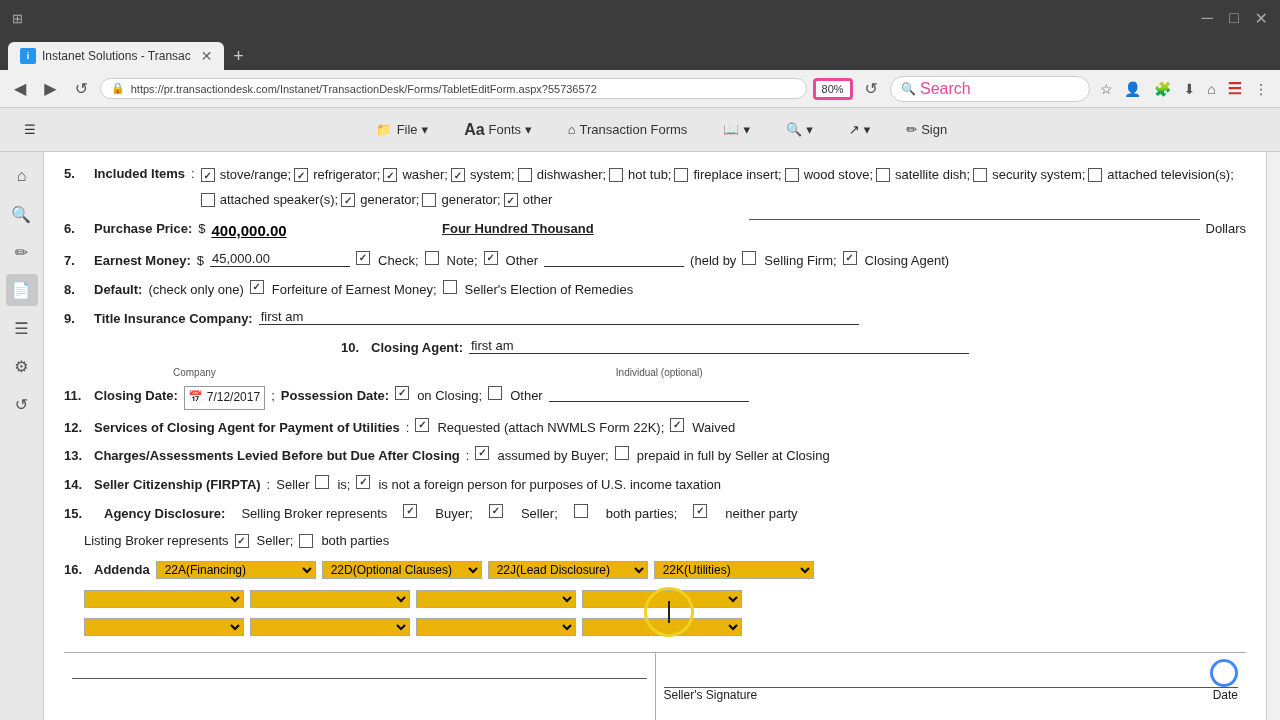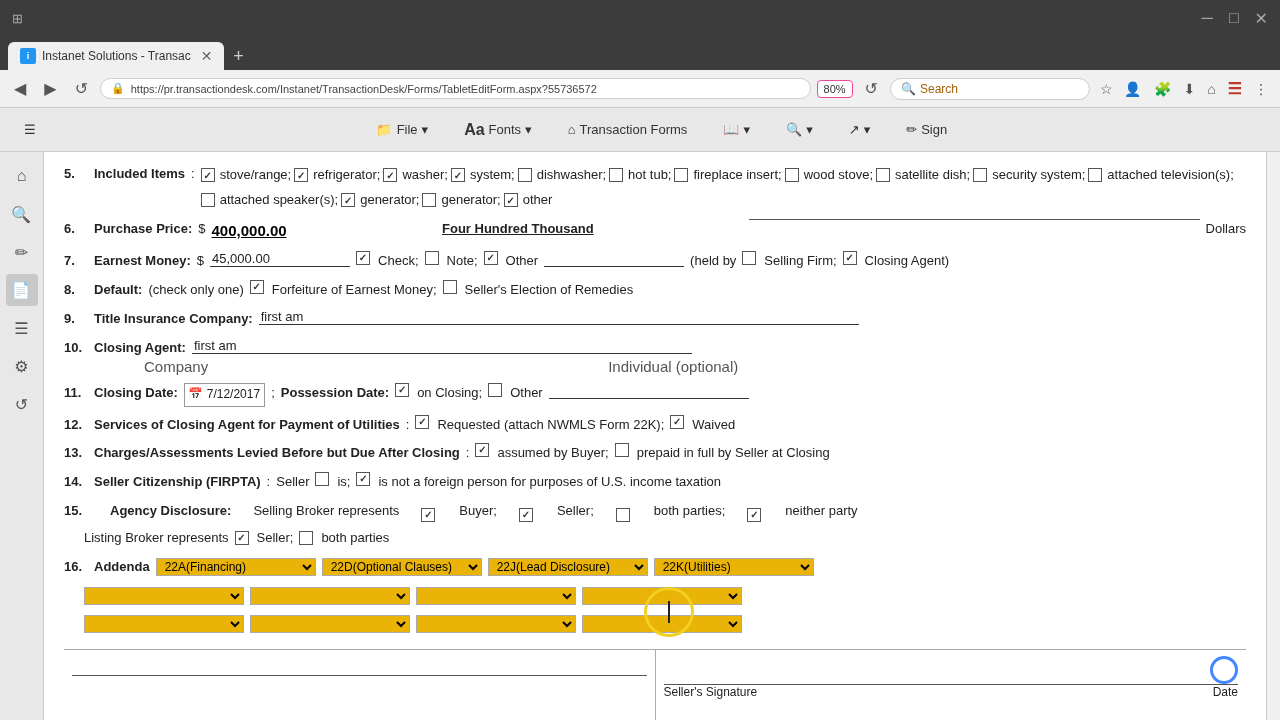--- a/index.html
+++ b/index.html
@@ -12,21 +12,21 @@
     .tab { display: flex; align-items: center; background: #f0f0f0; border-radius: 6px 6px 0 0; padding: 4px 12px; font-size: 12px; color: #333; gap: 6px; min-width: 180px; height: 28px; }
     .tab-new { display: flex; align-items: center; justify-content: center; width: 28px; height: 28px; color: #ccc; font-size: 18px; cursor: pointer; }
     .win-controls { display: flex; gap: 16px; align-items: center; color: #ccc; font-size: 14px; }
     .win-btn { cursor: pointer; color: #aaa; font-size: 16px; }
     .win-close { color: #aaa; }
     
     .nav-bar { display: flex; align-items: center; background: #f0f0f0; padding: 4px 8px; gap: 6px; height: 38px; border-bottom: 1px solid #ccc; }
     .nav-btn { background: none; border: none; cursor: pointer; color: #555; font-size: 16px; padding: 2px 6px; }
     .url-bar { flex: 1; background: white; border: 1px solid #ccc; border-radius: 14px; padding: 3px 10px; font-size: 12px; color: #333; display: flex; align-items: center; gap: 6px; }
     .url-text { font-size: 11px; color: #444; flex: 1; overflow: hidden; white-space: nowrap; }
-    .zoom-pill { background: white; border: 1px solid #ec4899; border-radius: 4px; padding: 2px 6px; font-size: 11px; color: #333; text-align: center; }
+    .zoom-pill { background: white; border: 3px solid #ec4899; border-radius: 4px; padding: 2px 6px; font-size: 11px; color: #333; text-align: center; }
     .search-box { background: white; border: 1px solid #ccc; border-radius: 14px; padding: 3px 10px; font-size: 12px; width: 200px; display: flex; align-items: center; gap: 4px; }
     .nav-icons { display: flex; gap: 4px; align-items: center; color: #555; font-size: 14px; }
     .nav-icon { cursor: pointer; padding: 2px 4px; }
     
     
     .toolbar { display: flex; align-items: center; background: #e8e8e8; border-bottom: 1px solid #ccc; padding: 4px 16px; gap: 16px; height: 44px; }
     .toolbar-left { display: flex; gap: 4px; }
     .toolbar-btn { display: flex; align-items: center; gap: 4px; background: none; border: none; cursor: pointer; font-size: 13px; color: #333; padding: 4px 8px; border-radius: 3px; }
     .toolbar-center { flex: 1; display: flex; align-items: center; justify-content: center; gap: 20px; }
     
@@ -98,21 +98,21 @@
     <button class="nav-btn">▶</button>
     <button class="nav-btn">↺</button>
     <div class="url-bar">
       <span style="color:#999;font-size:11px">🔒</span>
       <span class="url-text">https://pr.transactiondesk.com/Instanet/TransactionDesk/Forms/TabletEditForm.aspx?55736572</span>
     </div>
     <div class="zoom-pill">80%</div>
     <button class="nav-btn">↺</button>
     <div class="search-box">
       <span style="color:#999">🔍</span>
-      <span style="color:#a16207;font-size:12px">Search</span>
+      <span style="color:#ec4899;font-size:16px">Search</span>
     </div>
     <div class="nav-icons">
       <span class="nav-icon">☆</span>
       <span class="nav-icon">👤</span>
       <span class="nav-icon">🧩</span>
       <span class="nav-icon">⬇</span>
       <span class="nav-icon">⌂</span>
       <span class="nav-icon" style="font-weight:bold;font-size:16px;color:#c0392b;">☰</span>
       <span class="nav-icon">⋮</span>
     </div>
@@ -250,26 +250,26 @@
       <span>Seller's Election of Remedies</span>
     </div>
 
     <div class="form-row">
       <span class="row-num">9.</span>
       <span class="row-label">Title Insurance Company:</span>
       <input type="text" class="text-input" style="width: 600px;" value="first am">
     </div>
 
     <div style="margin-bottom:8px;">
-      <div class="form-row" style="margin-bottom:0;">
+      <div class="form-row" style="margin-bottom:9px;justify-content:center;">
         <span class="row-num">10.</span>
         <span class="row-label">Closing Agent:</span>
         <input type="text" class="text-input" style="width: 500px;" value="first am">
       </div>
-      <div style="display:flex;margin-left:80px;font-size:15px;color:#555;gap:400px;text-align:center;">
+      <div style="display:flex;margin-left:109px;font-size:10px;color:#555;gap:400px;text-align:center;">
         <span>Company</span>
         <span>Individual (optional)</span>
       </div>
     </div>
 
     <div class="form-row">
       <span class="row-num">11.</span>
       <span class="row-label">Closing Date:</span>
       <div class="date-input">
         <span>📅</span>
@@ -309,21 +309,21 @@
       <span class="row-label">Seller Citizenship (FIRPTA)</span>
       <span>:</span>
       <span>Seller</span>
       <span class="cb"></span>
         <span>is;</span>
       <span class="cb checked"></span>
       <span>is not a foreign person for purposes of U.S. income taxation</span>
     </div>
 
     <div class="form-row" style="flex-direction:column;align-items:flex-start;">
-      <div style="display:flex;gap:22px;align-items:flex-end;flex-wrap:wrap;">
+      <div style="display:flex;gap:16px;align-items:flex-start;flex-wrap:wrap;">
         <span class="row-num">15.</span>
         <span class="row-label">Agency Disclosure:</span>
         <span>Selling Broker represents</span>
         <span class="cb checked"></span>
           <span>Buyer;</span>
         <span class="cb checked"></span>
           <span>Seller;</span>
         <span class="cb"></span>
           <span>both parties;</span>
         <span class="cb checked"></span>

